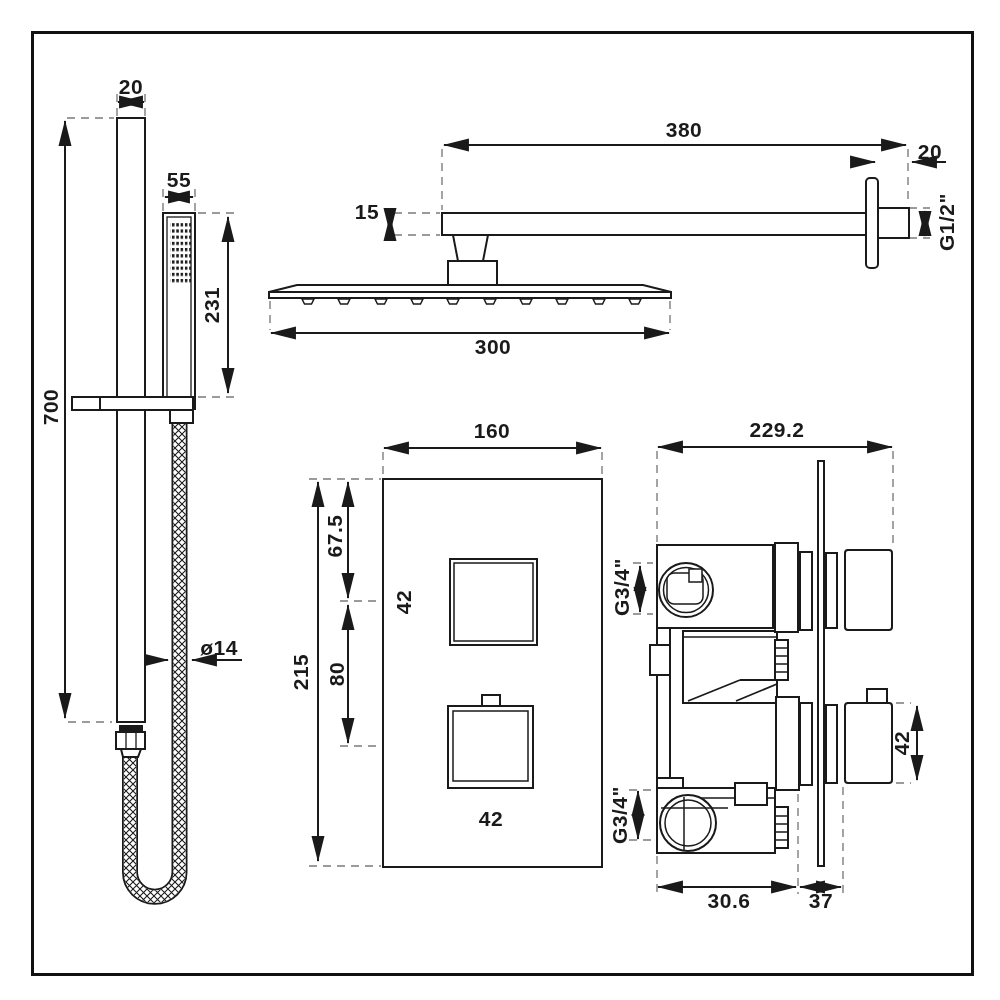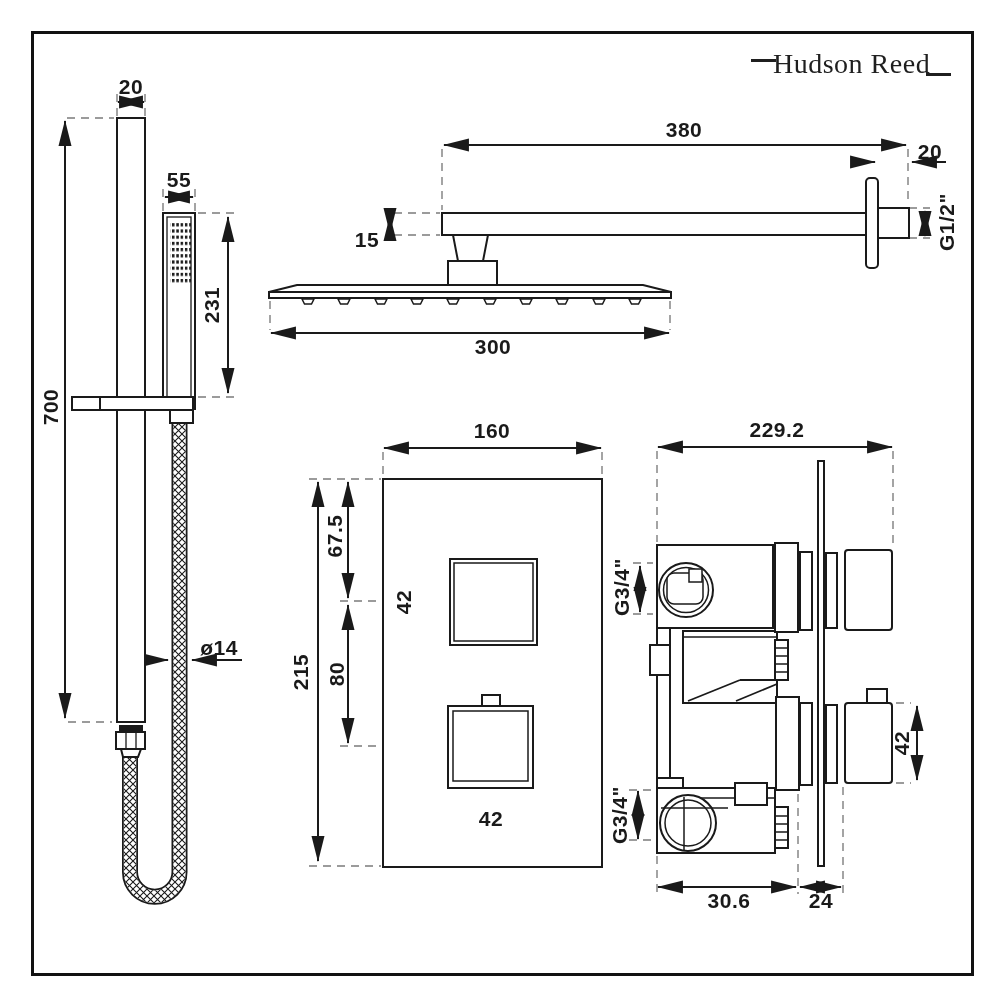--- a/index.html
+++ b/index.html
@@ -170,44 +170,39 @@
       <path d="M684,797 V850 M661,808 H728" fill="none" stroke-width="1.5"></path>
       <g>
         <rect x="775" y="807" width="13" height="41"></rect>
         <path d="M775,816 h13 M775,824 h13 M775,832 h13 M775,840 h13" stroke-width="1.3"></path>
       </g>
 
       <rect x="818" y="461" width="6" height="405"></rect>
     </g>
   </svg>
 
-  <div class="logo">
-    <span class="dash lead"></span>
-    <span class="txt">Hudson Reed</span>
-    <span class="dash trail"></span>
-  </div>
 
   <span class="lbl" style="left:131px;top:87px">20</span>
   <span class="lbl" style="left:179px;top:180px">55</span>
   <span class="lbl rot" style="left:212px;top:305px">231</span>
   <span class="lbl rot" style="left:51px;top:407px">700</span>
   <span class="lbl" style="left:219px;top:648px">ø14</span>
 
   <span class="lbl" style="left:684px;top:130px">380</span>
   <span class="lbl" style="left:930px;top:152px">20</span>
-  <span class="lbl" style="left:367px;top:240px">15</span>
+  <span class="lbl" style="left:367px;top:212px">15</span>
   <span class="lbl rot" style="left:947px;top:222px">G1/2"</span>
   <span class="lbl" style="left:493px;top:347px">300</span>
 
   <span class="lbl" style="left:492px;top:431px">160</span>
   <span class="lbl rot" style="left:301px;top:672px">215</span>
   <span class="lbl rot" style="left:335px;top:536px">67.5</span>
   <span class="lbl rot" style="left:337px;top:674px">80</span>
   <span class="lbl rot" style="left:404px;top:602px">42</span>
   <span class="lbl" style="left:491px;top:819px">42</span>
 
   <span class="lbl" style="left:777px;top:430px">229.2</span>
   <span class="lbl rot" style="left:622px;top:587px">G3/4"</span>
   <span class="lbl rot" style="left:620px;top:815px">G3/4"</span>
   <span class="lbl rot" style="left:902px;top:743px">42</span>
   <span class="lbl" style="left:729px;top:901px">30.6</span>
-  <span class="lbl" style="left:821px;top:901px">24</span>
+  <span class="lbl" style="left:821px;top:901px">37</span>
 </div>
 
 </body></html>

